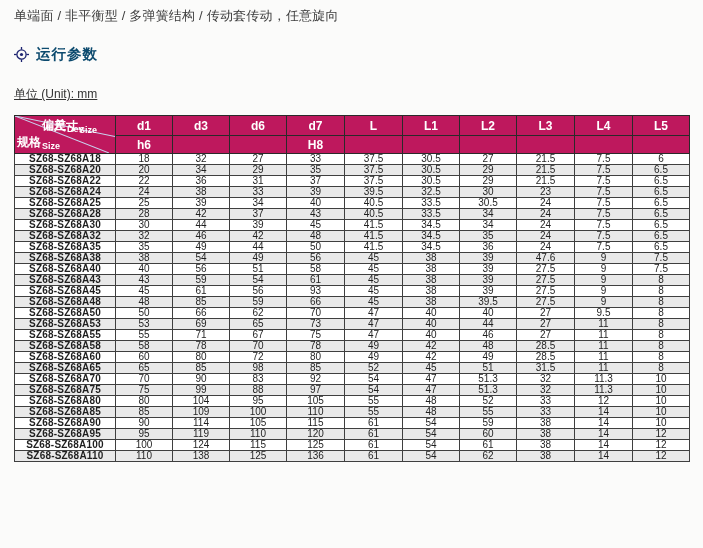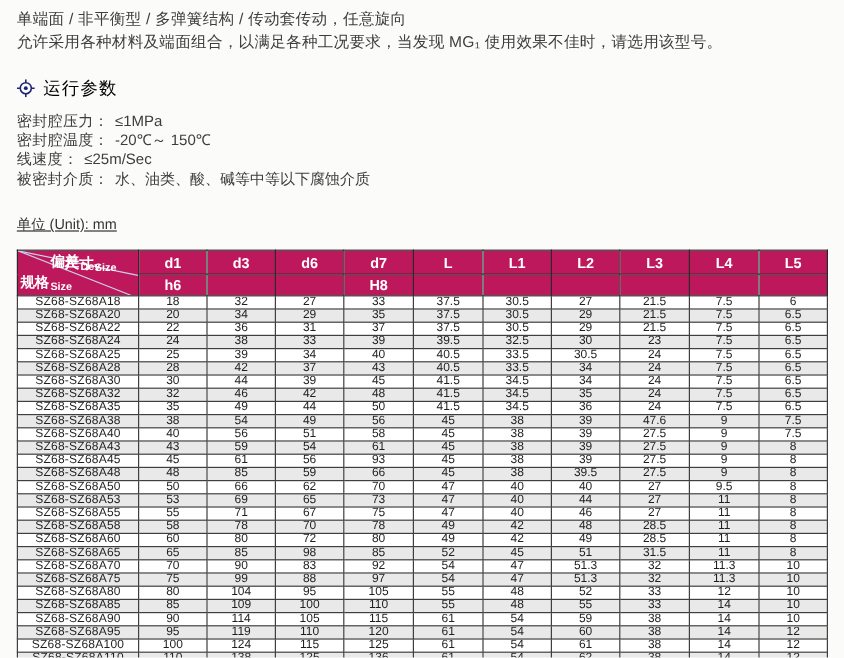--- a/index.html
+++ b/index.html
@@ -4,86 +4,71 @@
 <style>
   html,body{margin:0;padding:0;}
   body{
     width:703px;height:548px;background:#fbfbfa;
     font-family:"Liberation Sans", sans-serif;color:#333;
     overflow:hidden;
   }
   .page{box-sizing:border-box;width:703px;height:524px;padding:6px 14px 0 14px;}
   .intro{margin:0;font-size:13px;line-height:19px;color:#3d3d3d;letter-spacing:.2px;}
   .section-header{margin-top:20px;display:flex;align-items:center;gap:7px;}
-  .section-title{font-size:14.5px;font-weight:normal;color:#000000;letter-spacing:1px;}
+  .section-title{font-size:14.5px;font-weight:bold;color:#0c4a6e;letter-spacing:1px;}
   .params{margin-top:10px;font-size:12.5px;line-height:16px;color:#3d3d3d;}
   .param-label{letter-spacing:.3px;}
   .param-value{margin-left:5px;}
   .unit-note{margin-top:22px;font-size:12px;color:#333;text-decoration:underline;}
 
   table.spec{margin-top:12px;border-collapse:collapse;table-layout:fixed;width:675px;}
   table.spec th,table.spec td{
     border:1px solid #3f3f3f;text-align:center;padding:0;
     overflow:hidden;white-space:nowrap;
   }
   table.spec thead th{
     background:#be185d;color:#ffffff;font-size:12px;font-weight:bold;height:19px;
     border-color:#2a2a2a;
   }
   table.spec thead tr.subrow th{height:17px;border-top-color:#8a93b5;}
   table.spec tbody td{font-size:10px;height:9.3px;line-height:10px;color:#1f1f1f;}
   table.spec tbody tr:nth-child(even){background:#e9e9e9;}
   table.spec tbody tr:nth-child(odd){background:#ffffff;}
-  table.spec tbody td.model{letter-spacing:.2px;}
+  table.spec tbody td.model{letter-spacing:.2px;font-weight:bold;}
 
   th.corner{position:relative;padding:0;}
   th.corner svg.diag{position:absolute;left:0;top:0;width:100%;height:100%;display:block;}
   th.corner .cn{font-size:12px;font-weight:bold;}
   th.corner .en{font-size:9px;font-weight:bold;position:relative;top:3px;margin-left:1px;}
   .c-dev{position:absolute;left:27px;top:1px;}
   .c-size{position:absolute;right:18px;top:2px;}
   .c-spec{position:absolute;left:2px;bottom:2px;}
   .c-spec .en{top:2px;}
 
   .target-icon{flex:0 0 auto;}
 </style>
 </head>
 <body>
 
 <div class="page">
 
   <p class="intro">单端面 / 非平衡型 / 多弹簧结构 / 传动套传动，任意旋向</p>
-  <p class="intro">允许采用各种材料及端面组合，以满足各种工况要求，当发现 MG₁ 使用效果不佳时，请选用该型号。</p>
 
   <div class="section-header">
     <svg class="target-icon" width="15" height="15" viewBox="0 0 15 15">
       <circle cx="7.5" cy="7.5" r="4.6" fill="none" stroke="#1c2370" stroke-width="1.3"></circle>
       <circle cx="7.5" cy="7.5" r="1.6" fill="#1c2370"></circle>
       <line x1="7.5" y1="0" x2="7.5" y2="2.6" stroke="#1c2370" stroke-width="1.3"></line>
       <line x1="7.5" y1="12.4" x2="7.5" y2="15" stroke="#1c2370" stroke-width="1.3"></line>
       <line x1="0" y1="7.5" x2="2.6" y2="7.5" stroke="#1c2370" stroke-width="1.3"></line>
       <line x1="12.4" y1="7.5" x2="15" y2="7.5" stroke="#1c2370" stroke-width="1.3"></line>
     </svg>
     <span class="section-title">运行参数</span>
   </div>
 
-  <div class="params">
-    <div class="param">
-      <span class="param-label">密封腔压力：</span><span class="param-value">≤1MPa</span>
-    </div>
-    <div class="param">
-      <span class="param-label">密封腔温度：</span><span class="param-value">-20℃～ 150℃</span>
-    </div>
-    <div class="param">
-      <span class="param-label">线速度：</span><span class="param-value">≤25m/Sec</span>
-    </div>
-    <div class="param">
-      <span class="param-label">被密封介质：</span><span class="param-value">水、油类、酸、碱等中等以下腐蚀介质</span>
-    </div>
-  </div>
 
   <div class="unit-note">单位 (Unit): mm</div>
 
   <table class="spec">
     <colgroup>
       <col style="width:101px">
       <col style="width:57px">
         <col style="width:57px">
         <col style="width:57px">
         <col style="width:58px">

